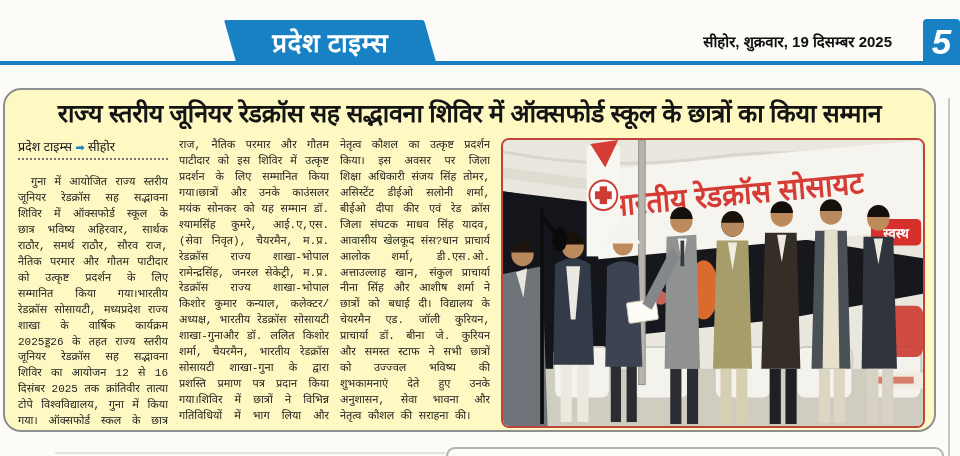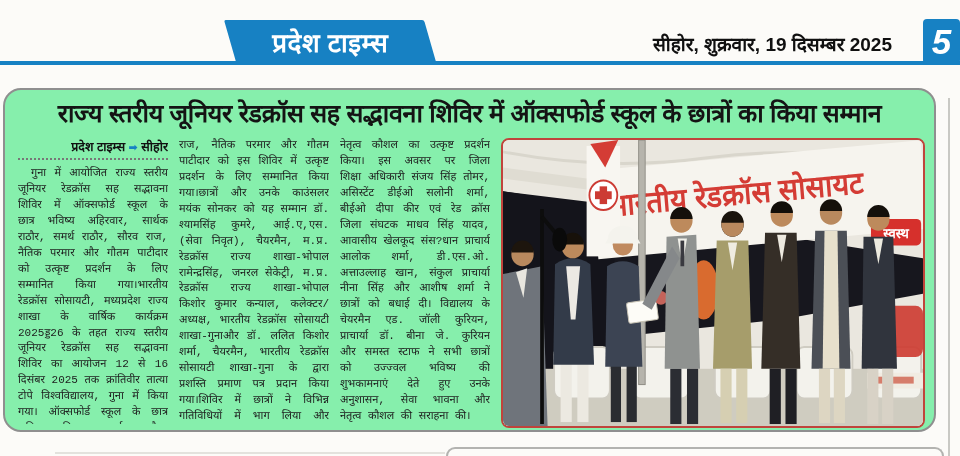--- a/index.html
+++ b/index.html
@@ -6,35 +6,35 @@
   body { background:#ffffff; font-family:"Liberation Sans","DejaVu Sans",sans-serif; }
   .page { position:relative; width:960px; height:456px; background:#fcfbf8; overflow:hidden; }
 
   
   .mast-banner { position:absolute; left:224px; top:20px; width:200px; height:43px;
     background:#1781c3; transform:skewX(16deg); transform-origin:top left;
     display:flex; align-items:center; justify-content:center; border-radius:2px; }
   .mast-banner .t { transform:skewX(-16deg); color:#fff; font-weight:bold; font-size:26px; letter-spacing:0.5px; }
   .mast-rule { position:absolute; left:0; top:61px; width:960px; height:4px; background:#1781c3; }
   .dateline { position:absolute; left:600px; top:31px; width:292px; text-align:right;
-    font-size:19px; font-weight:bold; color:#101010; }
+    font-size:15px; font-weight:bold; color:#101010; }
   .pageno { position:absolute; left:923px; top:19px; width:37px; height:45px; background:#1781c3;
     color:#fff; font-size:35px; font-weight:bold; font-style:italic; border-radius:4px;
     display:flex; align-items:center; justify-content:center; }
 
   
   .article-box { position:absolute; left:3px; top:88px; width:933px; height:344px;
-    background:#86efac; border:2px solid #8f8f8f; border-radius:18px; overflow:hidden; }
+    background:#fef9c3; border:2px solid #8f8f8f; border-radius:18px; overflow:hidden; }
   .headline { margin-top:5px; text-align:center; font-size:25px; font-weight:bold; color:#141414;
     white-space:nowrap; overflow:hidden; letter-spacing:-0.3px; }
   .content { position:absolute; left:13px; right:9px; top:48px; bottom:6px; display:flex; gap:11px; }
   .col { flex:0 0 150px; font-size:11px; line-height:1.45; text-align:justify; color:#1c1c1c; overflow:hidden; }
   .col .body { text-indent:13px;font-family:Liberation Mono, monospace; }
-  .byline { text-align:right; font-weight:bold; font-size:12.5px; color:#111;
-    border-bottom:2px dotted #777; padding-bottom:2px; margin-bottom:6px; }
+  .byline { text-align:left; font-weight:normal; font-size:12.5px; color:#111;
+    border-bottom:2px dotted #777; padding-bottom:2px; margin-bottom:15px; }
   .byline .arrow { color:#1781c3; font-size:11px; }
 
   
   .photo { position:relative; flex:1 1 auto; height:290px; border:2px solid #c0443c;
     border-radius:8px; overflow:hidden; background:#eae7df; }
   .photo svg { display:block; width:100%; height:100%; }
 
   
   .faint-line { position:absolute; left:55px; top:452px; width:390px; height:2px; background:#e3e2dd; }
   .next-box { position:absolute; left:446px; top:447px; width:498px; height:9px;

